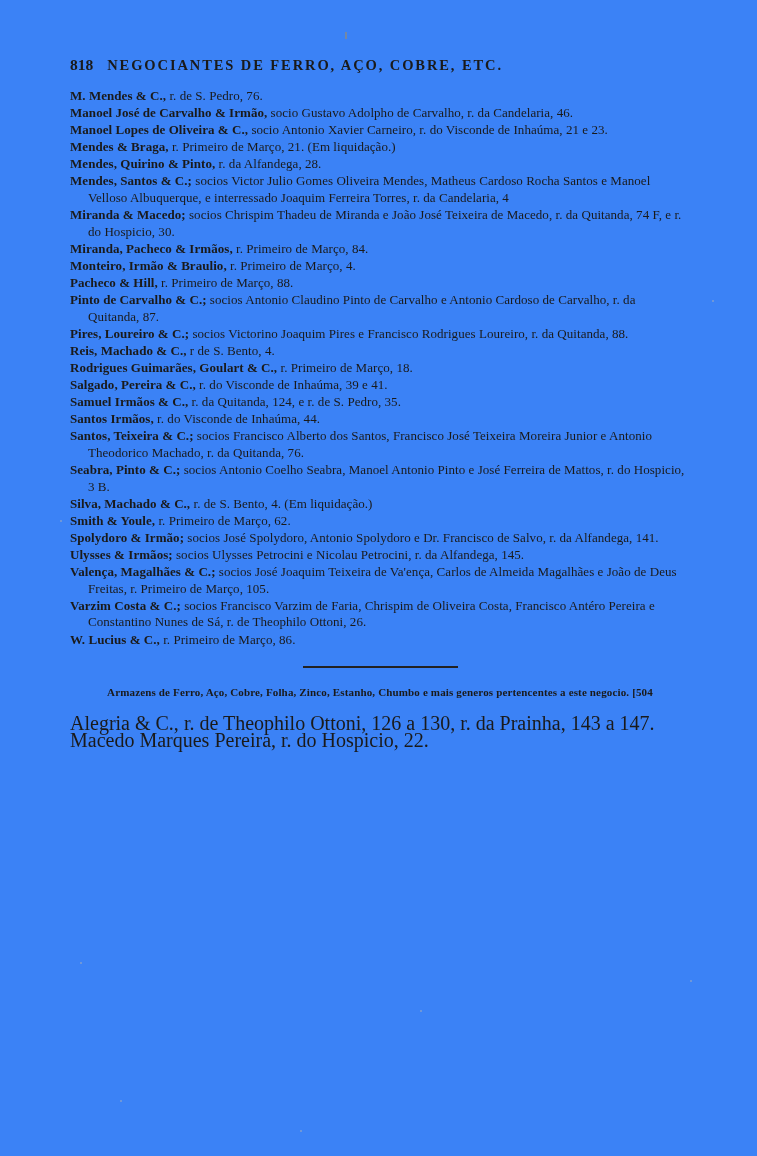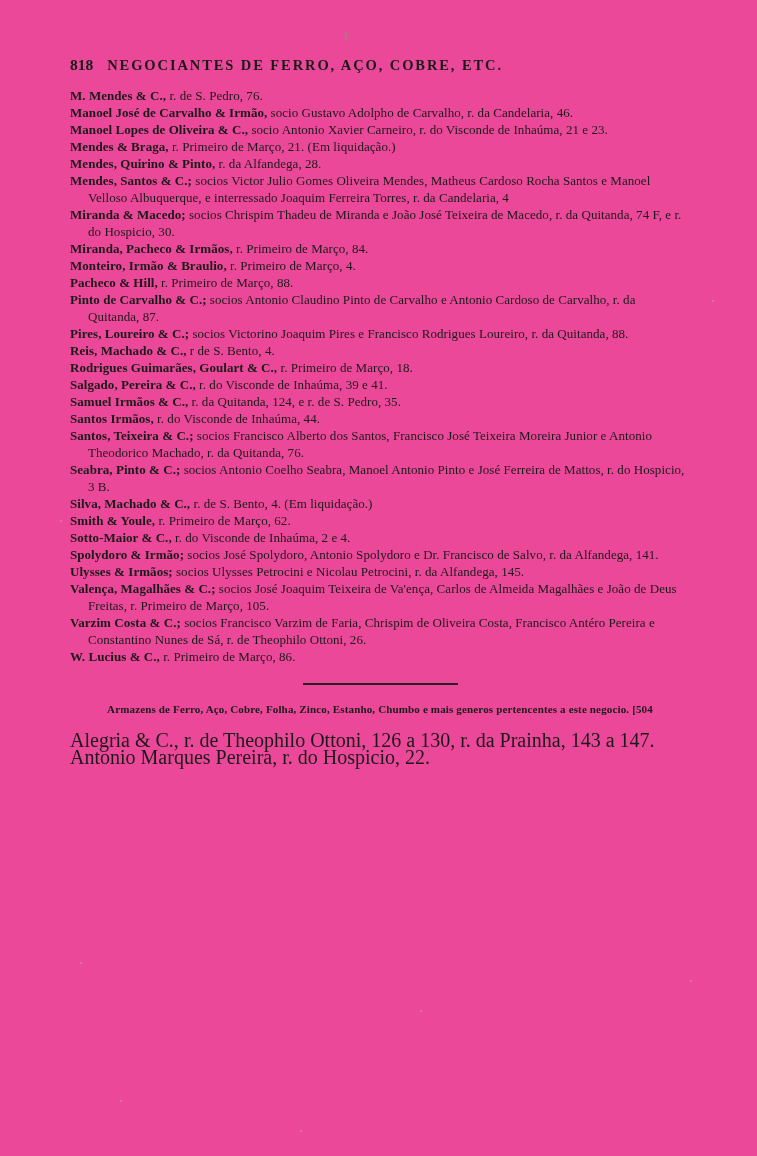--- a/index.html
+++ b/index.html
@@ -13,21 +13,21 @@
     font-family: "Liberation Serif", "DejaVu Serif", serif;
     color: #1a1a1a;
     position: relative;
     overflow: hidden;
   }
   .page {
     position: absolute;
     left: 0; top: 0;
     width: 757px;
     height: 1156px;
-    background: #ec4899;
+    background: #3b82f6;
   }
   
   .speck {
     position: absolute;
     background: #b9b6ae;
     border-radius: 50%;
     opacity: .55;
   }
   .content {
     position: absolute;
@@ -146,31 +146,30 @@
         <li><span class="nm">Pires, Loureiro &amp; C.;</span><span> socios Victorino Joaquim Pires e Francisco Rodrigues Loureiro, r. da Quitanda, 88.</span></li>
         <li><span class="nm">Reis, Machado &amp; C.,</span><span> r de S. Bento, 4.</span></li>
         <li><span class="nm">Rodrigues Guimarães, Goulart &amp; C.,</span><span> r. Primeiro de Março, 18.</span></li>
         <li><span class="nm">Salgado, Pereira &amp; C.,</span><span> r. do Visconde de Inhaúma, 39 e 41.</span></li>
         <li><span class="nm">Samuel Irmãos &amp; C.,</span><span> r. da Quitanda, 124, e r. de S. Pedro, 35.</span></li>
         <li><span class="nm">Santos Irmãos,</span><span> r. do Visconde de Inhaúma, 44.</span></li>
         <li><span class="nm">Santos, Teixeira &amp; C.;</span><span> socios Francisco Alberto dos Santos, Francisco José Teixeira Moreira Junior e Antonio Theodorico Machado, r. da Quitanda, 76.</span></li>
         <li><span class="nm">Seabra, Pinto &amp; C.;</span><span> socios Antonio Coelho Seabra, Manoel Antonio Pinto e José Ferreira de Mattos, r. do Hospicio, 3 B.</span></li>
         <li><span class="nm">Silva, Machado &amp; C.,</span><span> r. de S. Bento, 4. (Em liquidação.)</span></li>
         <li><span class="nm">Smith &amp; Youle,</span><span> r. Primeiro de Março, 62.</span></li>
-        <li><span class="nm">Sotto-Maior &amp; C.,</span><span> r. do Visconde de Inhaúma, 2 e 4.</span></li>
         <li><span class="nm">Spolydoro &amp; Irmão;</span><span> socios José Spolydoro, Antonio Spolydoro e Dr. Francisco de Salvo, r. da Alfandega, 141.</span></li>
         <li><span class="nm">Ulysses &amp; Irmãos;</span><span> socios Ulysses Petrocini e Nicolau Petrocini, r. da Alfandega, 145.</span></li>
         <li><span class="nm">Valença, Magalhães &amp; C.;</span><span> socios José Joaquim Teixeira de Va'ença, Carlos de Almeida Magalhães e João de Deus Freitas, r. Primeiro de Março, 105.</span></li>
         <li><span class="nm">Varzim Costa &amp; C.;</span><span> socios Francisco Varzim de Faria, Chrispim de Oliveira Costa, Francisco Antéro Pereira e Constantino Nunes de Sá, r. de Theophilo Ottoni, 26.</span></li>
         <li><span class="nm">W. Lucius &amp; C.,</span><span> r. Primeiro de Março, 86.</span></li>
       </ul>
 
     <div class="rule"></div>
 
     <div class="section-head">Armazens de Ferro, Aço, Cobre, Folha, Zinco, Estanho, Chumbo e mais generos pertencentes a este negocio. [504</div>
 
     <ul class="tail" id="tail-list">
         <li><span class="nm">Alegria &amp; C.,</span><span> r. de Theophilo Ottoni, 126 a 130, r. da Prainha, 143 a 147.</span></li>
-        <li><span class="nm">Antonio Marques Pereira,</span><span> r. do Hospicio, 22.</span></li>
+        <li><span class="nm">Macedo Marques Pereira,</span><span> r. do Hospicio, 22.</span></li>
       </ul>
 
   </div>
 </div>
 
 </body></html>

